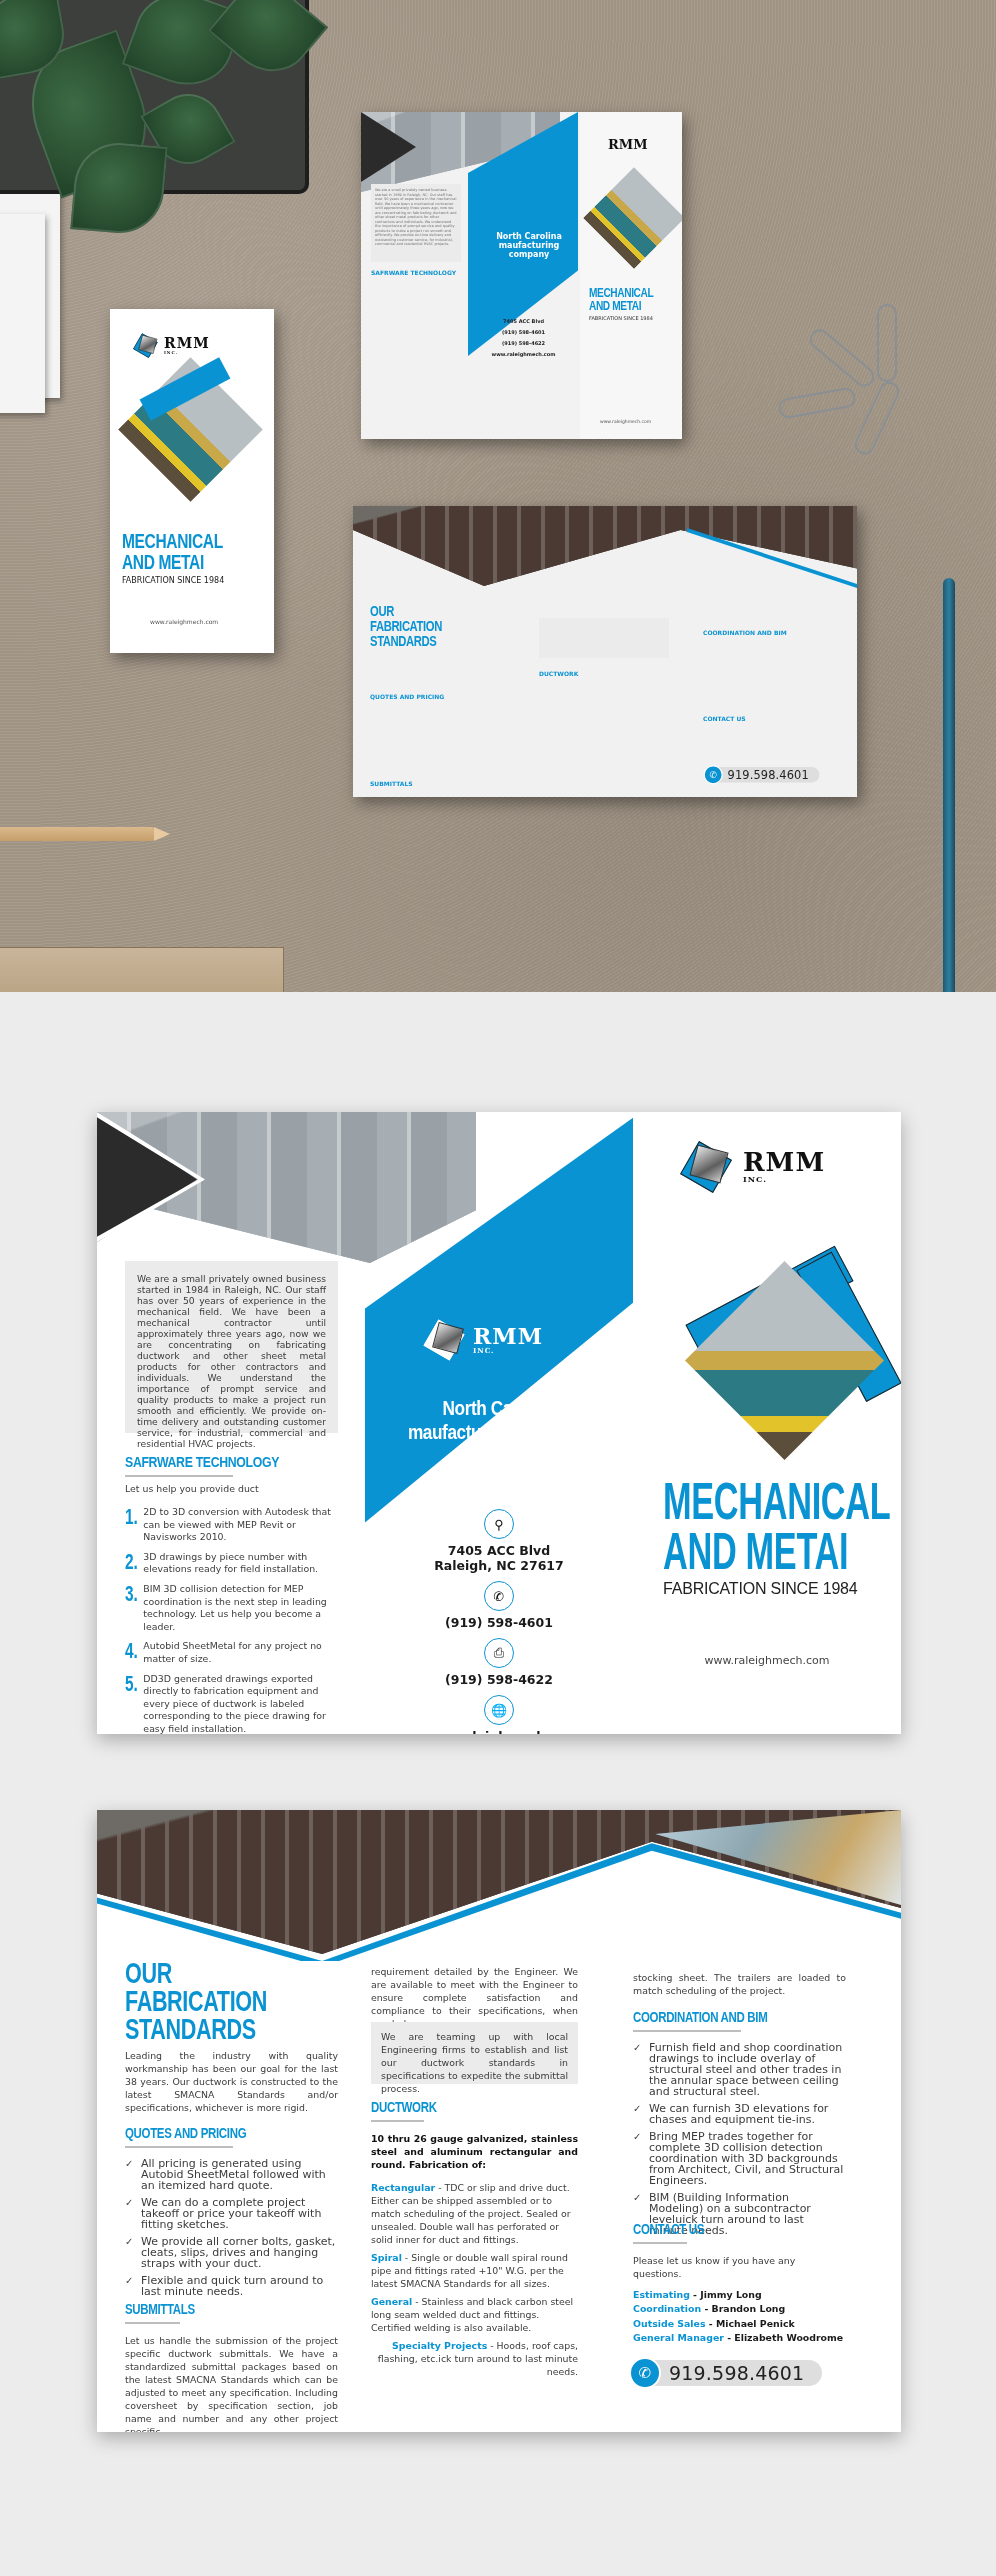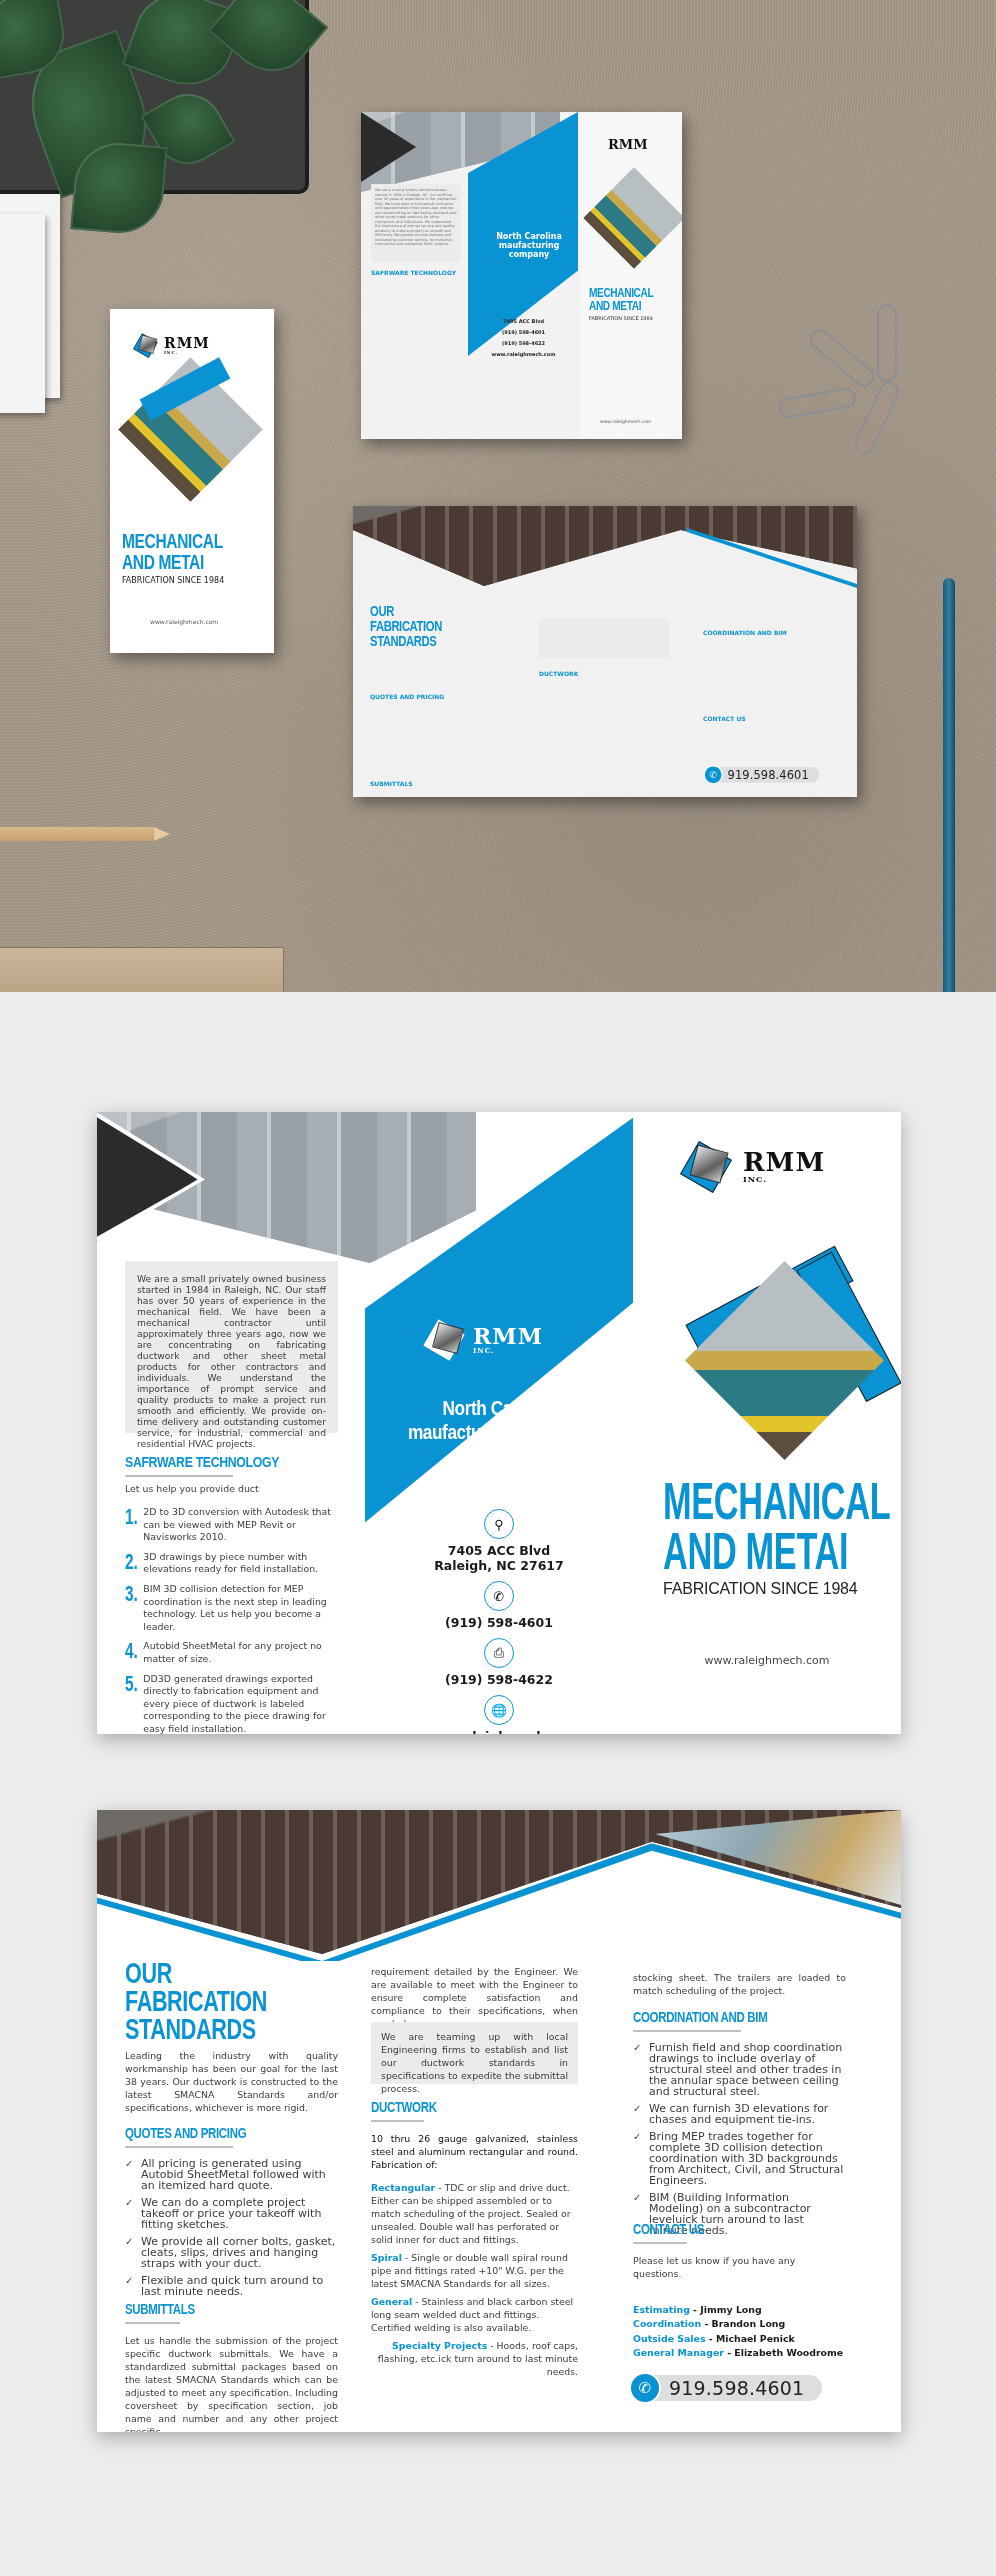--- a/index.html
+++ b/index.html
@@ -306,21 +306,21 @@
   </div>
 
   <div class="panel" style="left:268px;width:268px">
     <div class="abs body" style="left:6px;top:155px;width:207px">requirement detailed by the Engineer. We are available to meet with the Engineer to ensure complete satisfaction and compliance to their specifications, when needed.</div>
     <div class="abs gray-box" style="left:6px;top:212px;width:207px;height:62px;padding:8px 10px">
       <div class="body">We are teaming up with local Engineering firms to establish and list our ductwork standards in specifications to expedite the submittal process.</div>
     </div>
     <div class="abs" style="left:6px;top:289px;width:207px">
       <div class="h-sec">DUCTWORK</div>
       <div class="rule" style="width:53px;margin:5px 0 10px"></div>
-      <div class="body" style="font-weight:400;color:#111">10 thru 26 gauge galvanized, stainless steel and aluminum rectangular and round. Fabrication of:</div>
+      <div class="body" style="font-weight:700;color:#111">10 thru 26 gauge galvanized, stainless steel and aluminum rectangular and round. Fabrication of:</div>
       <div class="body" style="margin-top:10px;text-align:left"><span class="inline-lbl">Rectangular</span><span> - TDC or slip and drive duct. Either can be shipped assembled or to match scheduling of the project. Sealed or unsealed. Double wall has perforated or solid inner for duct and fittings.</span></div>
       <div class="body" style="margin-top:5px;text-align:left"><span class="inline-lbl">Spiral</span><span> - Single or double wall spiral round pipe and fittings rated +10" W.G. per the latest SMACNA Standards for all sizes.</span></div>
       <div class="body" style="margin-top:5px;text-align:left"><span class="inline-lbl">General</span><span> - Stainless and black carbon steel long seam welded duct and fittings. Certified welding is also available.</span></div>
       <div class="body" style="margin-top:5px;text-align:right"><span class="inline-lbl">Specialty Projects</span><span> - Hoods, roof caps, flashing, etc.ick turn around to last minute needs.</span></div>
     </div>
   </div>
 
   <div class="panel" style="left:536px;width:268px">
     <div class="abs body" style="left:0;top:161px;width:213px">stocking sheet. The trailers are loaded to match scheduling of the project.</div>
     <div class="abs" style="left:0;top:199px;width:213px">
@@ -342,21 +342,21 @@
         <div class="item">
             <span class="ic">✓</span>
             <span class="t">BIM (Building Information Modeling) on a subcontractor leveluick turn around to last minute needs.</span>
           </div>
       </div>
     </div>
     <div class="abs" style="left:0;top:411px;width:213px">
       <div class="h-sec">CONTACT US</div>
       <div class="rule" style="width:54px;margin:5px 0 10px"></div>
       <div class="body" style="text-align:left">Please let us know if you have any questions.</div>
-      <div style="margin-top:23px;font-size:9.4px;line-height:14.4px;font-weight:700;color:#1a1a1a">
+      <div style="margin-top:8px;font-size:9.4px;line-height:14.4px;font-weight:700;color:#1a1a1a">
         <div><span class="inline-lbl">Estimating</span><span> - Jimmy Long</span></div>
         <div><span class="inline-lbl">Coordination</span><span> - Brandon Long</span></div>
         <div><span class="inline-lbl">Outside Sales</span><span> - Michael Penick</span></div>
         <div><span class="inline-lbl">General Manager</span><span> - Elizabeth Woodrome</span></div>
       </div>
       <div class="phone-pill" style="margin-top:14px">
         <div class="ph">✆</div>
         <div class="num">919.598.4601</div>
       </div>
     </div>

